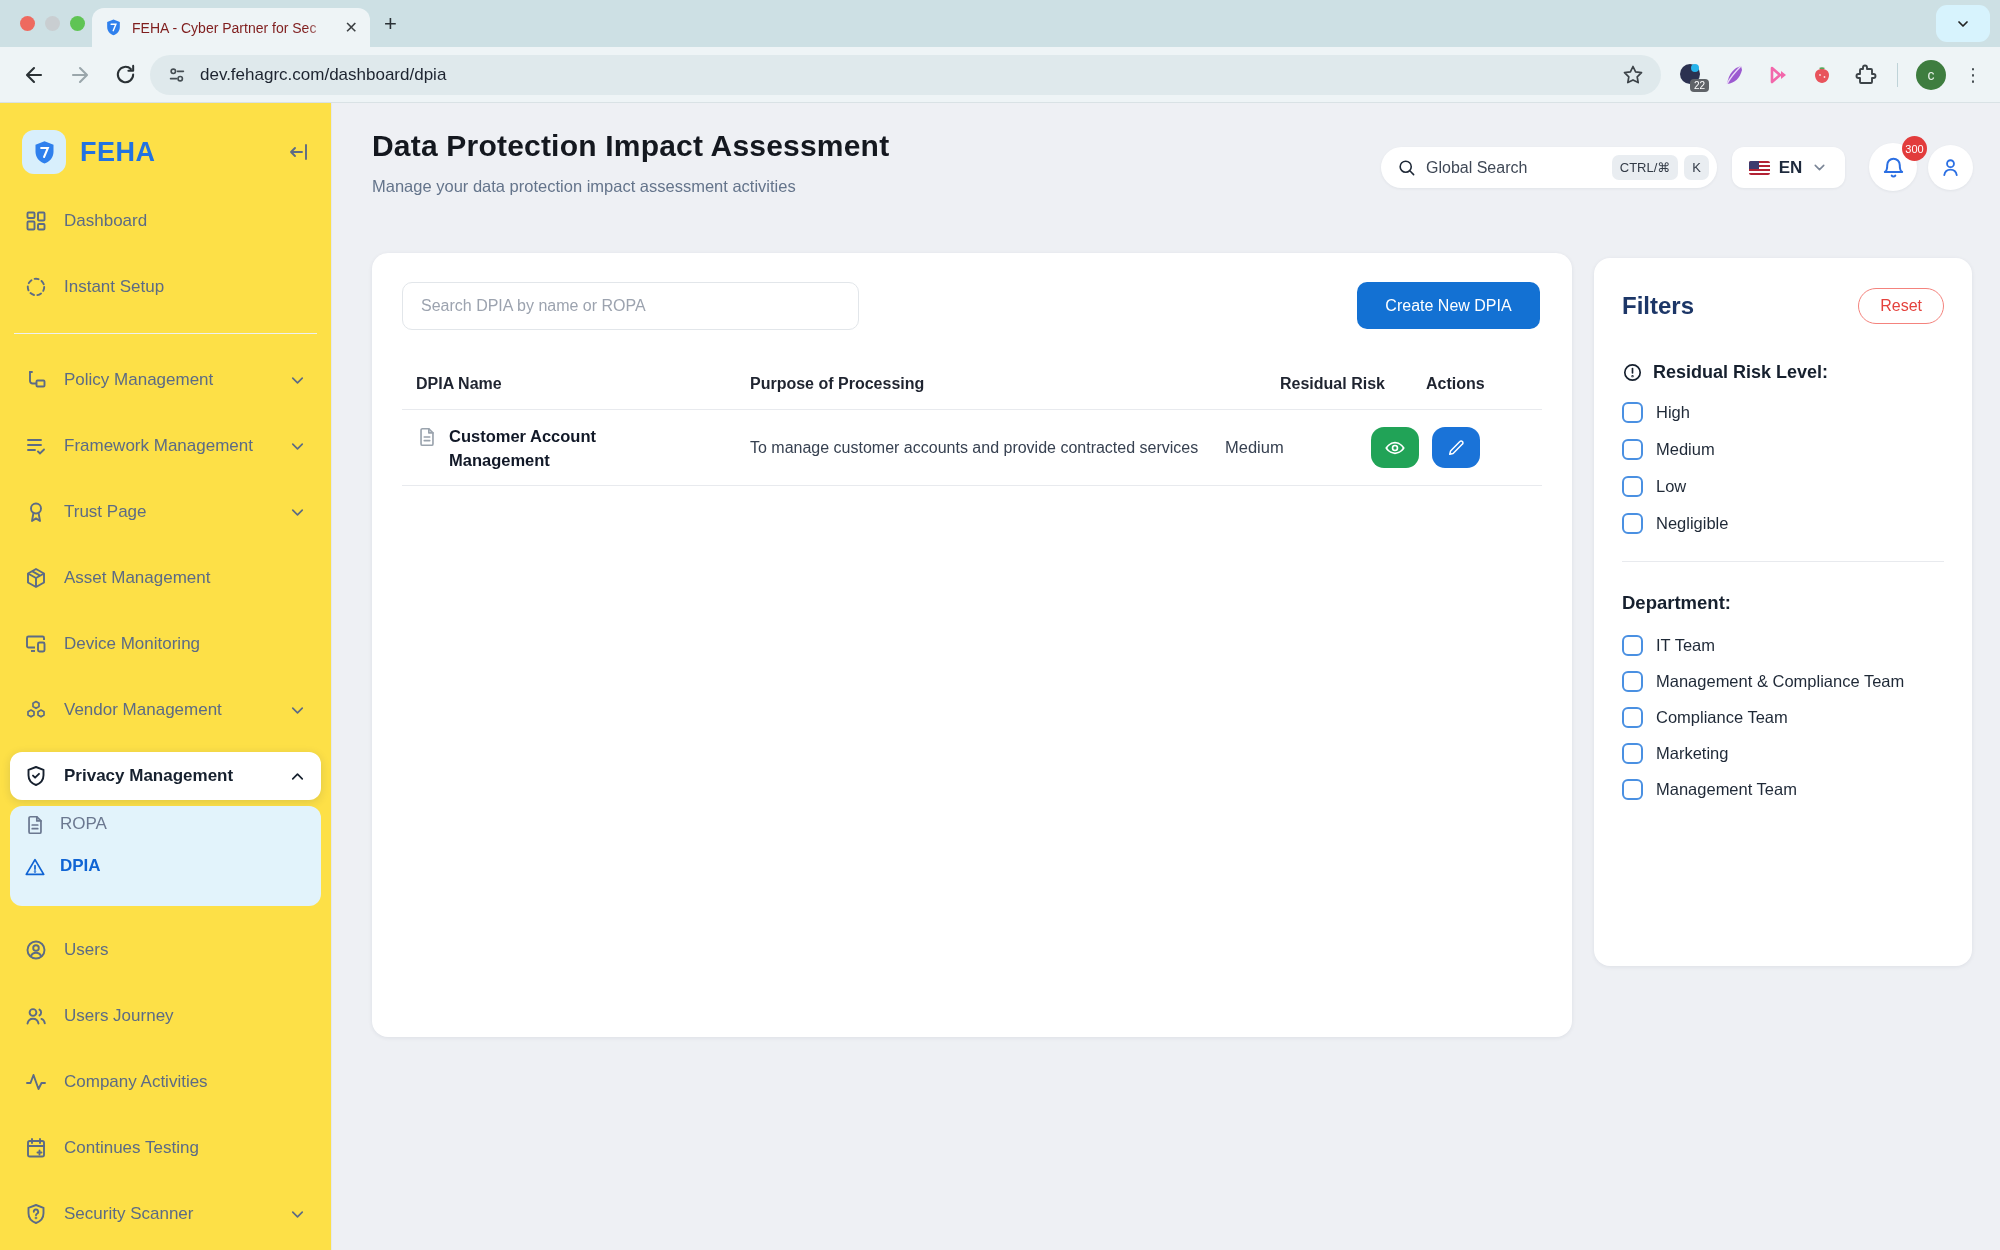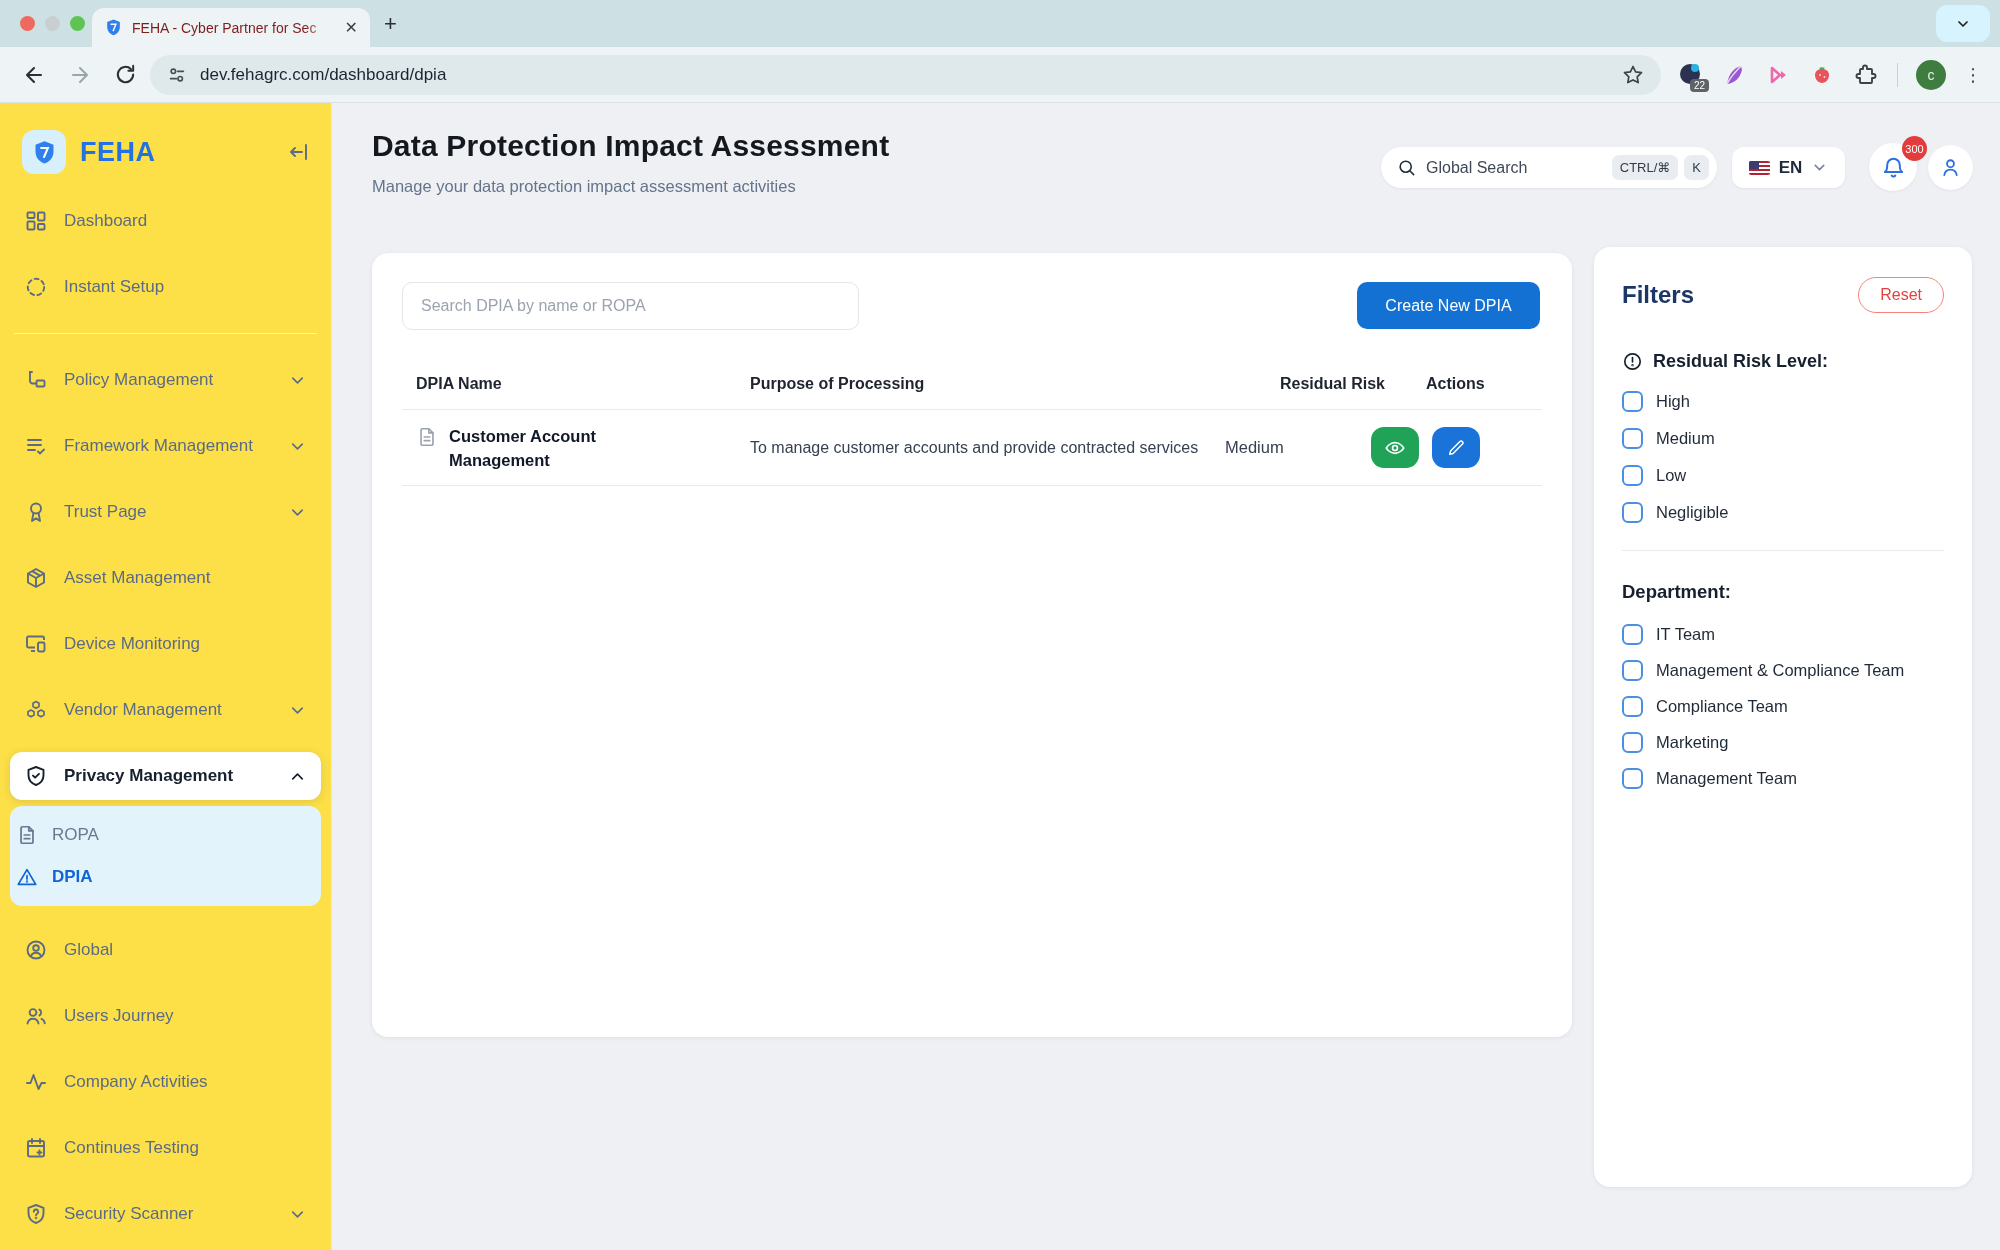--- a/index.html
+++ b/index.html
@@ -46,21 +46,21 @@
   .collapse { color:#5c6b85; }
   .nav { margin-top:14px; }
   .nav-item { display:flex; align-items:center; height:48px; padding:0 14px; margin-bottom:18px;
               color:#5c6b85; border-radius:12px; cursor:pointer; }
   .nav-item .lbl { font-size:17px; margin-left:16px; flex:1; }
   .nav-item .chev { color:#5c6b85; }
   .nav-div { height:1px; background:#edf0f3; margin:22px 4px; }
   .nav-item.active-parent { background:#fff; box-shadow:0 2px 10px rgba(25,39,68,.14); color:#16202e; margin-bottom:6px; }
   .nav-item.active-parent .lbl { font-weight:bold; color:#16202e; }
   .submenu { background:#e2f3fb; border-radius:12px; padding:8px 0; margin:0 0 20px 0; }
-  .sub-item { display:flex; align-items:center; height:42px; padding:0 14px 0 6px; color:#6b7890; cursor:pointer; }
+  .sub-item { display:flex; height:42px; padding:0 14px 0 14px; color:#6b7890; cursor:pointer; }
   .sub-item .lbl { font-size:17px; margin-left:14px; }
   .sub-item.active { color:#1064d4; }
   .sub-item.active .lbl { font-weight:bold; color:#1064d4; }
 
   .main { position:relative; flex:1; }
   .page-title { position:absolute; left:40px; top:26px; font-size:30px; font-weight:bold; color:#14181f; letter-spacing:.2px; }
   .page-sub { position:absolute; left:40px; top:74px; font-size:16.5px; color:#64748b; }
 
   .gsearch { position:absolute; left:1049px; top:44px; width:336px; height:41px; background:#fff; border-radius:21px;
              display:flex; align-items:center; padding:0 8px 0 16px; box-shadow:0 1px 3px rgba(20,30,50,.06); cursor:pointer; }
@@ -94,21 +94,21 @@
   .cell { padding-left:14px; }
   .name-wrap { display:flex; gap:11px; }
   .doc-ic { color:#9aa3ad; margin-top:2px; flex-shrink:0; }
   .row-name { font-size:16.5px; font-weight:bold; color:#111827; line-height:24px; max-width:175px; }
   .row-purpose { font-size:16px; color:#374151; line-height:24px; max-width:475px; }
   .row-risk { font-size:16.5px; color:#374151; }
   .act-wrap { display:flex; gap:13px; }
   .act-btn { width:48px; height:41px; border:none; border-radius:13px; display:flex; align-items:center; justify-content:center; cursor:pointer; }
   .act-view { background:#21a357; } .act-edit { background:#1a73d8; }
 
-  .card-filters { left:1262px; top:144px; width:378px; height:940px; padding:30px 28px; }
+  .card-filters { left:1262px; top:155px; width:378px; height:708px; padding:30px 28px; }
   .filt-head { display:flex; align-items:center; justify-content:space-between; }
   .filt-title { font-size:24px; font-weight:bold; color:#1c3667; }
   .reset-btn { border:1.5px solid #f4837d; color:#e4423d; background:#fff; border-radius:19px; padding:8px 21px;
                font-size:16px; font-family:"Liberation Sans",sans-serif; cursor:pointer; }
   .sec-head { display:flex; align-items:center; gap:10px; margin-top:38px; font-size:18px; font-weight:bold; color:#16202e; }
   .sec-head.noicon { margin-top:30px; font-size:18.5px; }
   .cb-list { margin-top:18px; display:flex; flex-direction:column; gap:14px; }
   .cb-list.dept { gap:13px; margin-top:20px; }
   .cb-row { display:flex; align-items:center; gap:13px; cursor:pointer; }
   .cb { width:21px; height:21px; border:2px solid #4a90e2; border-radius:6px; background:#fff; flex-shrink:0; }
@@ -349,21 +349,21 @@
       </div>
 
       <div class="nav-item">
         <svg width="24" height="24" viewBox="0 0 24 24">
             <g fill="none" stroke="currentColor" stroke-width="1.9" stroke-linecap="round">
               <circle cx="12" cy="12" r="8.5"></circle>
               <circle cx="12" cy="10" r="2.8"></circle>
               <path d="M6.8 18.3c1-2.3 2.9-3.5 5.2-3.5s4.2 1.2 5.2 3.5"></path>
             </g>
           </svg>
-        <span class="lbl">Global</span>
+        <span class="lbl">Users</span>
       </div>
       <div class="nav-item">
         <svg width="24" height="24" viewBox="0 0 24 24">
             <g fill="none" stroke="currentColor" stroke-width="1.9" stroke-linecap="round">
               <circle cx="9" cy="8.5" r="3.4"></circle>
               <path d="M3.5 19.5c.6-3 2.8-4.8 5.5-4.8s4.9 1.8 5.5 4.8"></path>
               <path d="M15.5 5.6a3.4 3.4 0 0 1 0 5.8M17.5 14.9c1.8.7 3 2.3 3.3 4.4"></path>
             </g>
           </svg>
         <span class="lbl">Users Journey</span>

